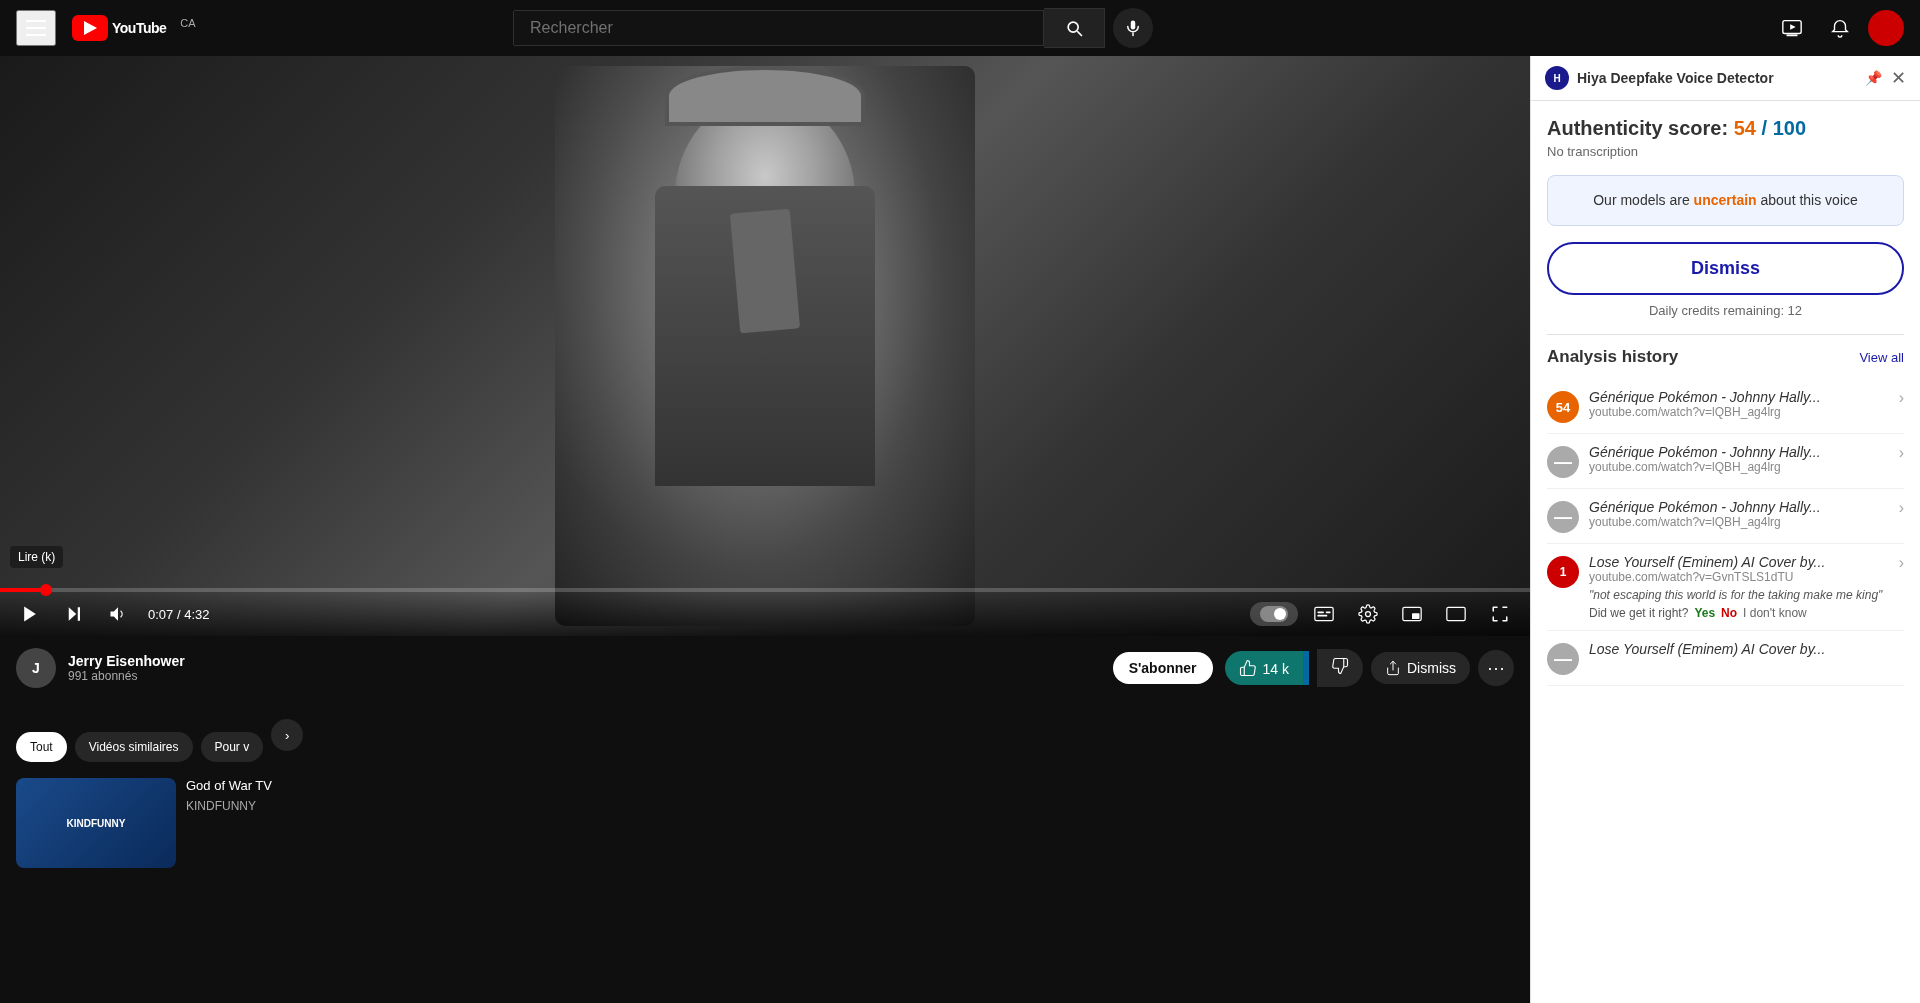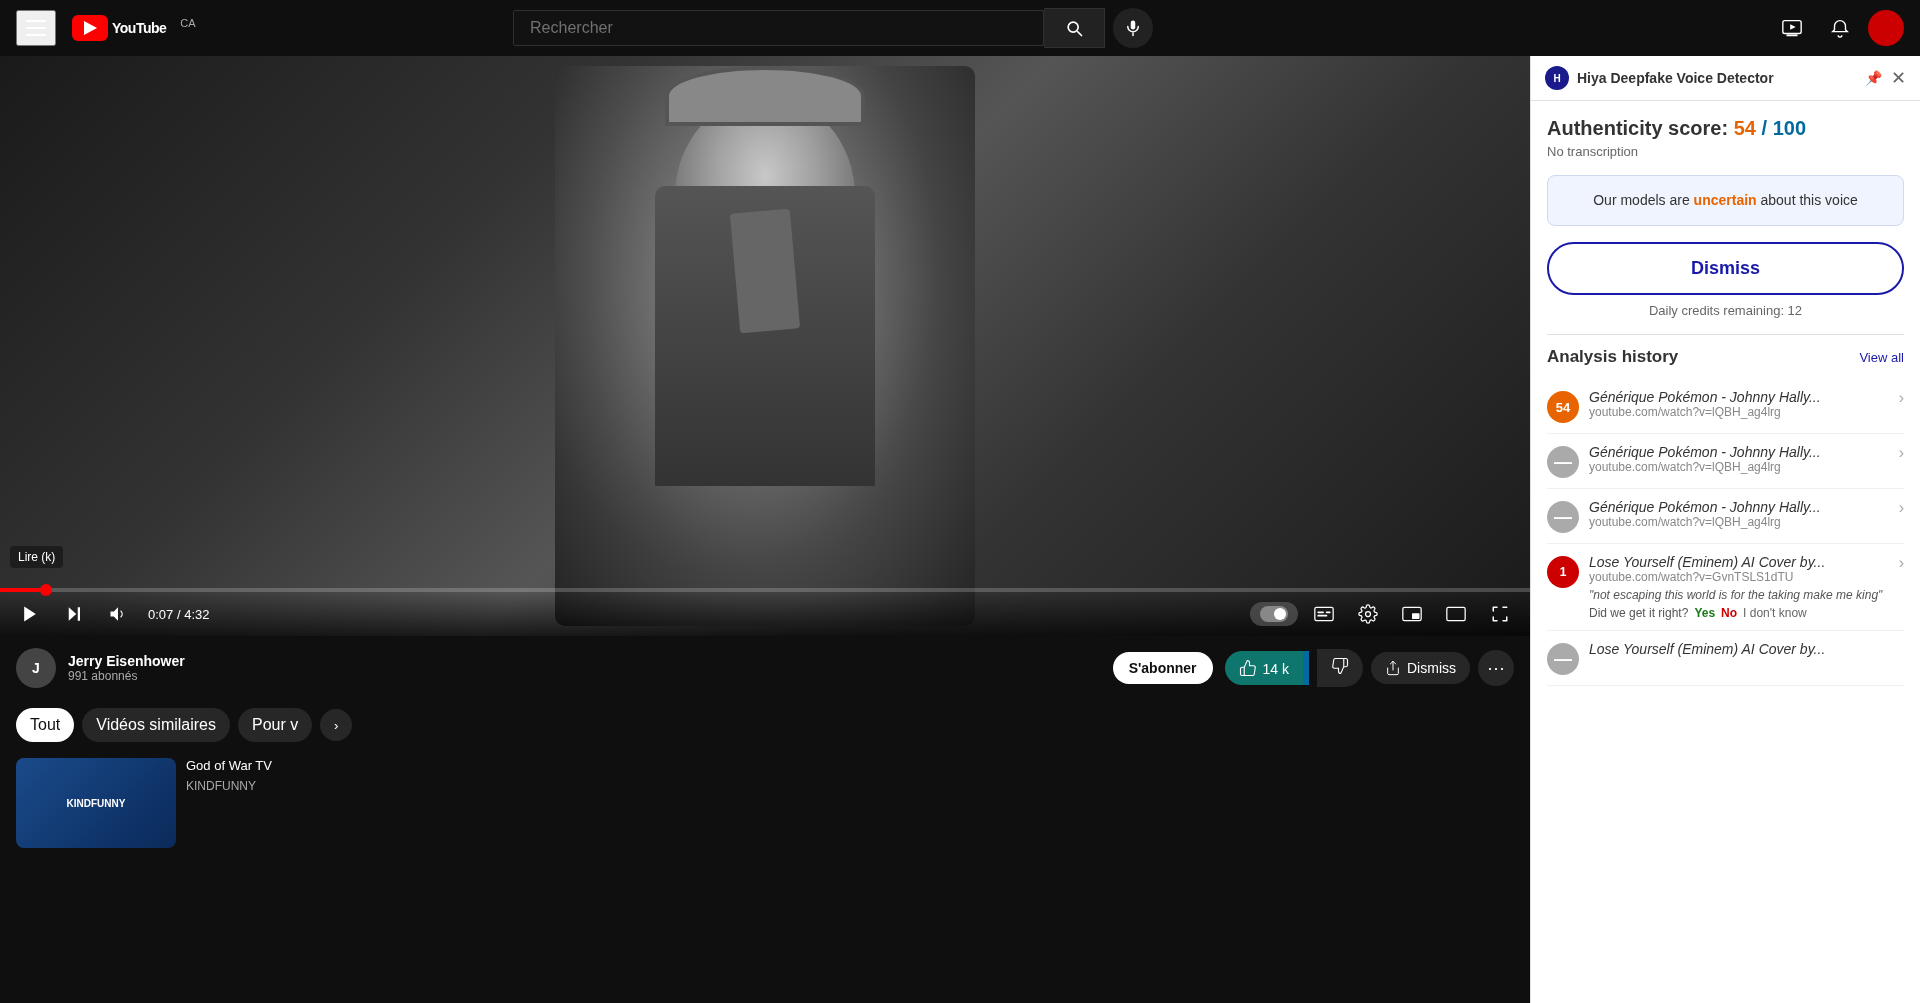--- a/index.html
+++ b/index.html
@@ -74,21 +74,21 @@
     .channel-subs { font-size: 12px; color: #aaa; }
     .subscribe-btn { background: #fff; color: #0f0f0f; border: none; padding: 8px 16px; border-radius: 20px; font-size: 14px; font-weight: 600; cursor: pointer; }
     .action-btns { display: flex; align-items: center; gap: 8px; margin-left: auto; }
     .like-btn { background: #0f766e; border: none; color: #fff; border-radius: 20px 0 0 20px; padding: 8px 14px; cursor: pointer; display: flex; align-items: flex-end; gap: 6px; font-size: 14px; border-right: 6px solid #0369a1; }
     .dislike-btn { background: #272727; border: none; color: #fff; border-radius: 0 20px 20px 0; padding: 8px 14px; cursor: pointer; font-size: 16px; }
     .share-btn { background: #272727; border: none; color: #fff; border-radius: 20px; padding: 8px 14px; cursor: pointer; display: flex; align-items: center; gap: 6px; font-size: 14px; }
     .more-btn { background: #272727; border: none; color: #fff; border-radius: 50%; width: 36px; height: 36px; cursor: pointer; font-size: 18px; display: flex; align-items: center; justify-content: center; }
 
     
     .filter-row { display: flex; align-items: center; gap: 8px; padding: 8px 16px; overflow: hidden; }
-    .filter-pill { background: #272727; border: none; color: #fff; border-radius: 20px; padding: 8px 14px; cursor: pointer; font-size: 16px; white-space: nowrap; flex-shrink: 0; }
+    .filter-pill { background: #272727; border: none; color: #fff; border-radius: 20px; padding: 8px 14px; cursor: pointer; font-size: 12px; white-space: nowrap; flex-shrink: 0; margin-top: 24px; }
     .filter-pill.active { background: #fff; color: #0f0f0f; }
     .filter-next { background: #272727; border: none; color: #fff; width: 32px; height: 32px; border-radius: 50%; cursor: pointer; display: flex; align-items: center; justify-content: center; flex-shrink: 0; }
 
     
     .thumb-row { display: flex; gap: 12px; padding: 8px 16px; overflow: hidden; }
     .thumb-item { display: flex; gap: 10px; align-items: flex-start; flex: 1; min-width: 0; }
     .thumb-img { width: 160px; height: 90px; background: #333; border-radius: 8px; flex-shrink: 0; overflow: hidden; display: flex; align-items: center; justify-content: center; }
     .thumb-title { font-size: 13px; color: #fff; line-height: 1.3; }
     .thumb-channel { font-size: 12px; color: #aaa; margin-top: 4px; }
 

